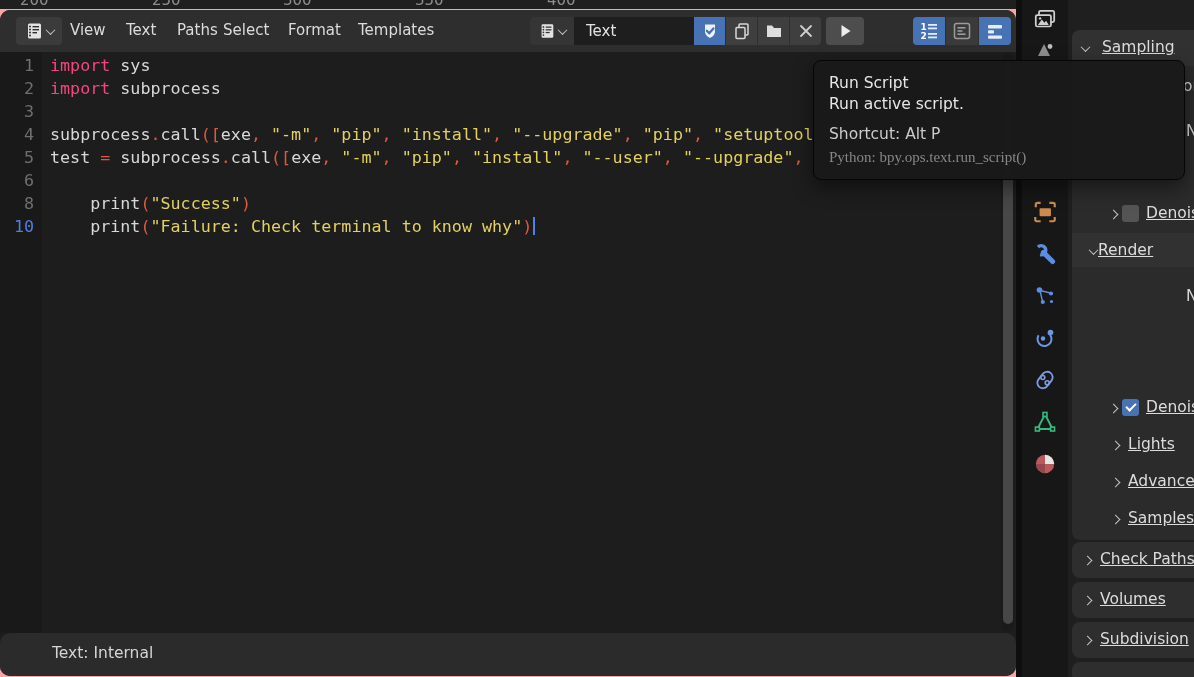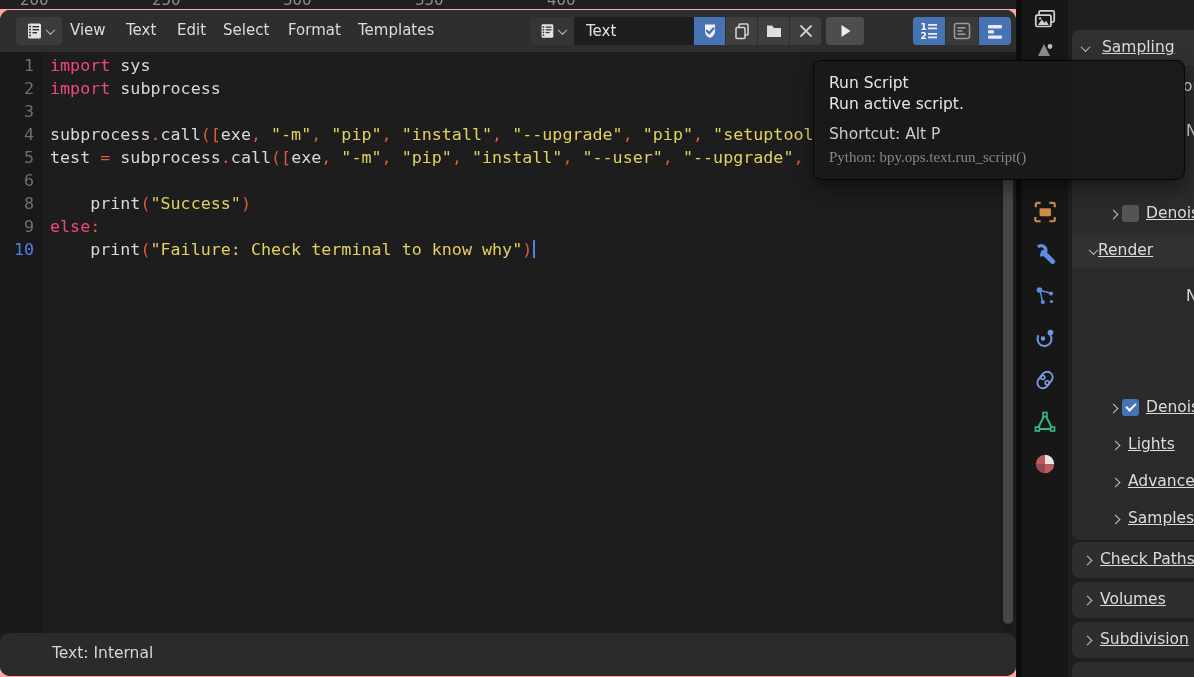--- a/index.html
+++ b/index.html
@@ -90,21 +90,21 @@
             <circle cx="6" cy="14.5" r="1" fill="#2e2e2e"></circle>
           <rect x="8.5" y="5" width="6.5" height="1.4" fill="#2e2e2e"></rect>
           <rect x="8.5" y="8" width="6.5" height="1.4" fill="#2e2e2e"></rect>
           <rect x="8.5" y="11" width="4.5" height="1.4" fill="#2e2e2e"></rect>
         </svg>
         <span class="chev down"></span>
       </button>
 
       <span class="menu-item" style="left:70px">View</span>
       <span class="menu-item" style="left:126px">Text</span>
-      <span class="menu-item" style="left:177px">Edit</span>
+      <span class="menu-item" style="left:177px">Paths</span>
       <span class="menu-item" style="left:223px">Select</span>
       <span class="menu-item" style="left:288px">Format</span>
       <span class="menu-item" style="left:358px">Templates</span>
 
       <button class="hbtn db-btn">
         <svg width="18" height="18" viewBox="0 0 20 20">
           <rect x="4" y="2.5" width="13" height="15" rx="1.5" fill="#e3e3e3"></rect>
           <circle cx="6" cy="5.5" r="1" fill="#353535"></circle>
             <circle cx="6" cy="8.5" r="1" fill="#353535"></circle>
           <circle cx="6" cy="11.5" r="1" fill="#353535"></circle>
@@ -177,21 +177,20 @@
     <div class="code-area">
       <div class="gutter-bg"></div>
       <div id="code-lines">
           <div class="code-line"><span class="ln">1</span><span><span class="tk-k">import</span><span class="tk-t"> sys</span></span></div>
           <div class="code-line"><span class="ln">2</span><span><span class="tk-k">import</span><span class="tk-t"> subprocess</span></span></div>
           <div class="code-line"><span class="ln">3</span><span></span></div>
           <div class="code-line"><span class="ln">4</span><span><span class="tk-t">subprocess</span><span class="tk-p">.</span><span class="tk-t">call</span><span class="tk-p">([</span><span class="tk-t">exe</span><span class="tk-p">,</span><span class="tk-t"> </span><span class="tk-s">"-m"</span><span class="tk-p">,</span><span class="tk-t"> </span><span class="tk-s">"pip"</span><span class="tk-p">,</span><span class="tk-t"> </span><span class="tk-s">"install"</span><span class="tk-p">,</span><span class="tk-t"> </span><span class="tk-s">"--upgrade"</span><span class="tk-p">,</span><span class="tk-t"> </span><span class="tk-s">"pip"</span><span class="tk-p">,</span><span class="tk-t"> </span><span class="tk-s">"setuptool</span></span></div>
           <div class="code-line"><span class="ln">5</span><span><span class="tk-t">test </span><span class="tk-p">=</span><span class="tk-t"> subprocess</span><span class="tk-p">.</span><span class="tk-t">call</span><span class="tk-p">([</span><span class="tk-t">exe</span><span class="tk-p">,</span><span class="tk-t"> </span><span class="tk-s">"-m"</span><span class="tk-p">,</span><span class="tk-t"> </span><span class="tk-s">"pip"</span><span class="tk-p">,</span><span class="tk-t"> </span><span class="tk-s">"install"</span><span class="tk-p">,</span><span class="tk-t"> </span><span class="tk-s">"--user"</span><span class="tk-p">,</span><span class="tk-t"> </span><span class="tk-s">"--upgrade"</span><span class="tk-p">,</span></span></div>
           <div class="code-line"><span class="ln">6</span><span></span></div>
           <div class="code-line"><span class="ln">8</span><span><span class="tk-t">    print</span><span class="tk-p">(</span><span class="tk-s">"Success"</span><span class="tk-p">)</span></span></div>
-          <div class="code-line"><span class="ln">9</span><span><span class="tk-k">else</span><span class="tk-p">:</span></span></div>
           <div class="code-line"><span class="ln active">10</span><span><span class="tk-t">    print</span><span class="tk-p">(</span><span class="tk-s">"Failure: Check terminal to know why"</span><span class="tk-p">)</span><span class="cursor"></span></span></div>
         </div>
       <div class="scroll-track">
         <div class="scroll-thumb"></div>
       </div>
     </div>
 
     <div class="ed-footer">
       <span>Text: Internal</span>
     </div>

